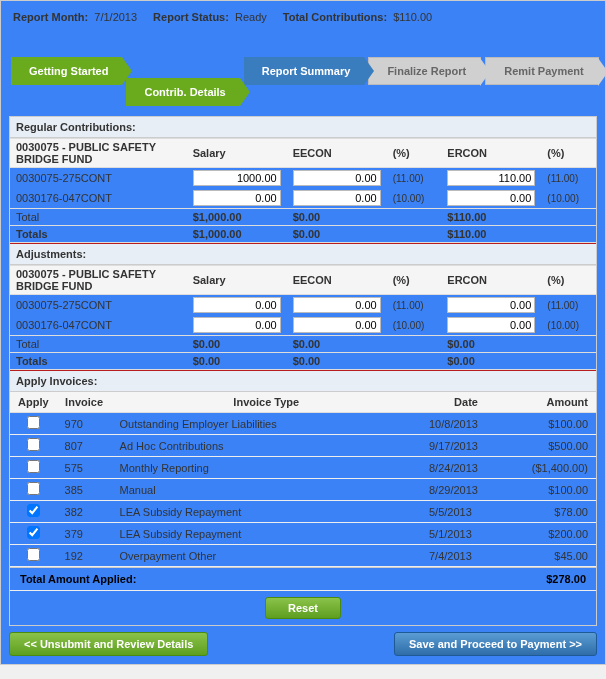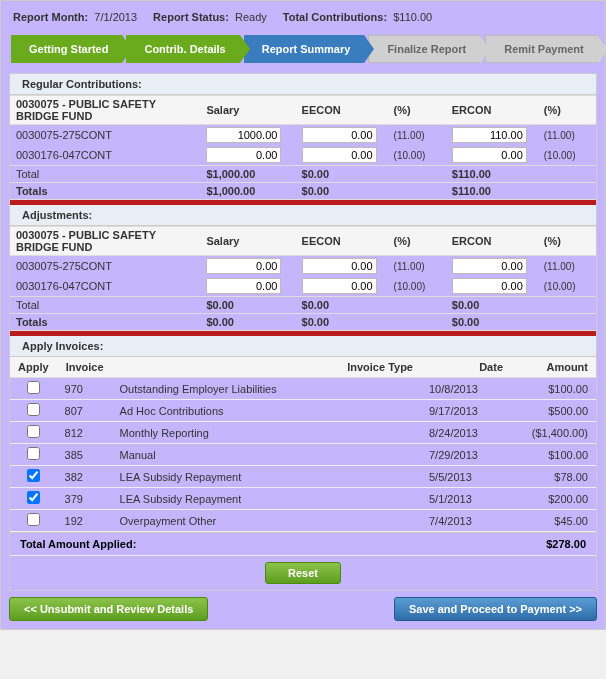--- a/index.html
+++ b/index.html
@@ -4,21 +4,21 @@
   <style>
     * { box-sizing: border-box; margin: 0; padding: 0; }
     body {
       font-family: Arial, sans-serif;
       font-size: 11px;
       background: #f0f0f0;
       width: 606px;
     }
     .outer-container {
       width: 606px;
-      background: #c4b5fd;
+      background: #3b82f6;
       border: 1px solid #ccc;
       padding: 6px;
     }
     
     .top-bar {
       display: flex;
       align-items: center;
       gap: 16px;
       padding: 4px 6px;
       font-size: 11px;
@@ -74,21 +74,21 @@
     
     .main-content {
       border: 1px solid #ccc;
       margin: 0 2px;
     }
 
     
     .section-header {
       background: #e8eef5;
       border-bottom: 1px solid #ccc;
-      padding: 4px 12px;
+      padding: 4px 6px;
       font-weight: bold;
       font-size: 11px;
       color: #333;
     }
 
     
     .contrib-table {
       width: 100%;
       border-collapse: collapse;
       font-size: 11px;
@@ -99,53 +99,53 @@
       vertical-align: middle;
     }
 
     .fund-header-row td {
       background: #f5f5f5;
       font-weight: bold;
       border-top: 1px solid #ddd;
       border-bottom: 1px solid #ddd;
     }
     .contrib-input {
-      width: 75px;
+      width: 88px;
       border: 1px solid #bbb;
       padding: 1px 3px;
       text-align: right;
       font-size: 11px;
       background: #fff;
     }
     .pct-label {
       color: #666;
       font-size: 10px;
     }
     .total-row td {
       font-weight: normal;
       border-top: 1px solid #ddd;
     }
     .totals-row td {
       font-weight: bold;
       border-top: 1px solid #ddd;
       border-bottom: 1px solid #ddd;
     }
     .section-divider {
-      border-top: 5px solid #b91c1c;
+      border-top: 1px solid #b91c1c;
     }
 
     
     .invoice-table {
       width: 100%;
       border-collapse: collapse;
       font-size: 11px;
     }
     .invoice-table th {
       padding: 4px 8px;
-      text-align: right;
+      text-align: center;
       font-weight: bold;
       color: #333;
       border-bottom: 1px solid #ddd;
       background: #f5f5f5;
     }
     .invoice-table th.right { text-align: right; }
     .invoice-table td {
       padding: 3px 8px;
       color: #333;
       border-bottom: 1px solid #eee;
@@ -230,21 +230,21 @@
     <span>
       <span class="label">Total Contributions:</span>
       &nbsp;<span>$110.00</span>
     </span>
   </div>
 
   <div class="wizard-tabs">
     <div class="wizard-tab green">
       <span>Getting Started</span>
     </div>
-    <div class="wizard-tab green" style="margin-left:4px;">
+    <div class="wizard-tab green" style="margin-left:4px;margin-top:43px;">
       <span>Contrib. Details</span>
     </div>
     <div class="wizard-tab blue" style="margin-left:4px;">
       <span>Report Summary</span>
     </div>
     <div class="wizard-tab gray" style="margin-left:4px;">
       <span>Finalize Report</span>
     </div>
     <div class="wizard-tab gray" style="margin-left:4px;">
       <span>Remit Payment</span>
@@ -396,30 +396,30 @@
           </tr>
           <tr>
             <td style="text-align: center;"><input type="checkbox" style=""></td>
             <td>807</td>
             <td>Ad Hoc Contributions</td>
             <td>9/17/2013</td>
             <td class="right">$500.00</td>
           </tr>
           <tr>
             <td style="text-align: center;"><input type="checkbox" style=""></td>
-            <td>812</td>
+            <td>575</td>
             <td>Monthly Reporting</td>
             <td>8/24/2013</td>
             <td class="right">($1,400.00)</td>
           </tr>
           <tr>
             <td style="text-align: center;"><input type="checkbox" style=""></td>
             <td>385</td>
             <td>Manual</td>
-            <td>7/29/2013</td>
+            <td>8/29/2013</td>
             <td class="right">$100.00</td>
           </tr>
           <tr>
             <td style="text-align: center;"><input type="checkbox" checked="" style=""></td>
             <td>382</td>
             <td>LEA Subsidy Repayment</td>
             <td>5/5/2013</td>
             <td class="right">$78.00</td>
           </tr>
           <tr>

